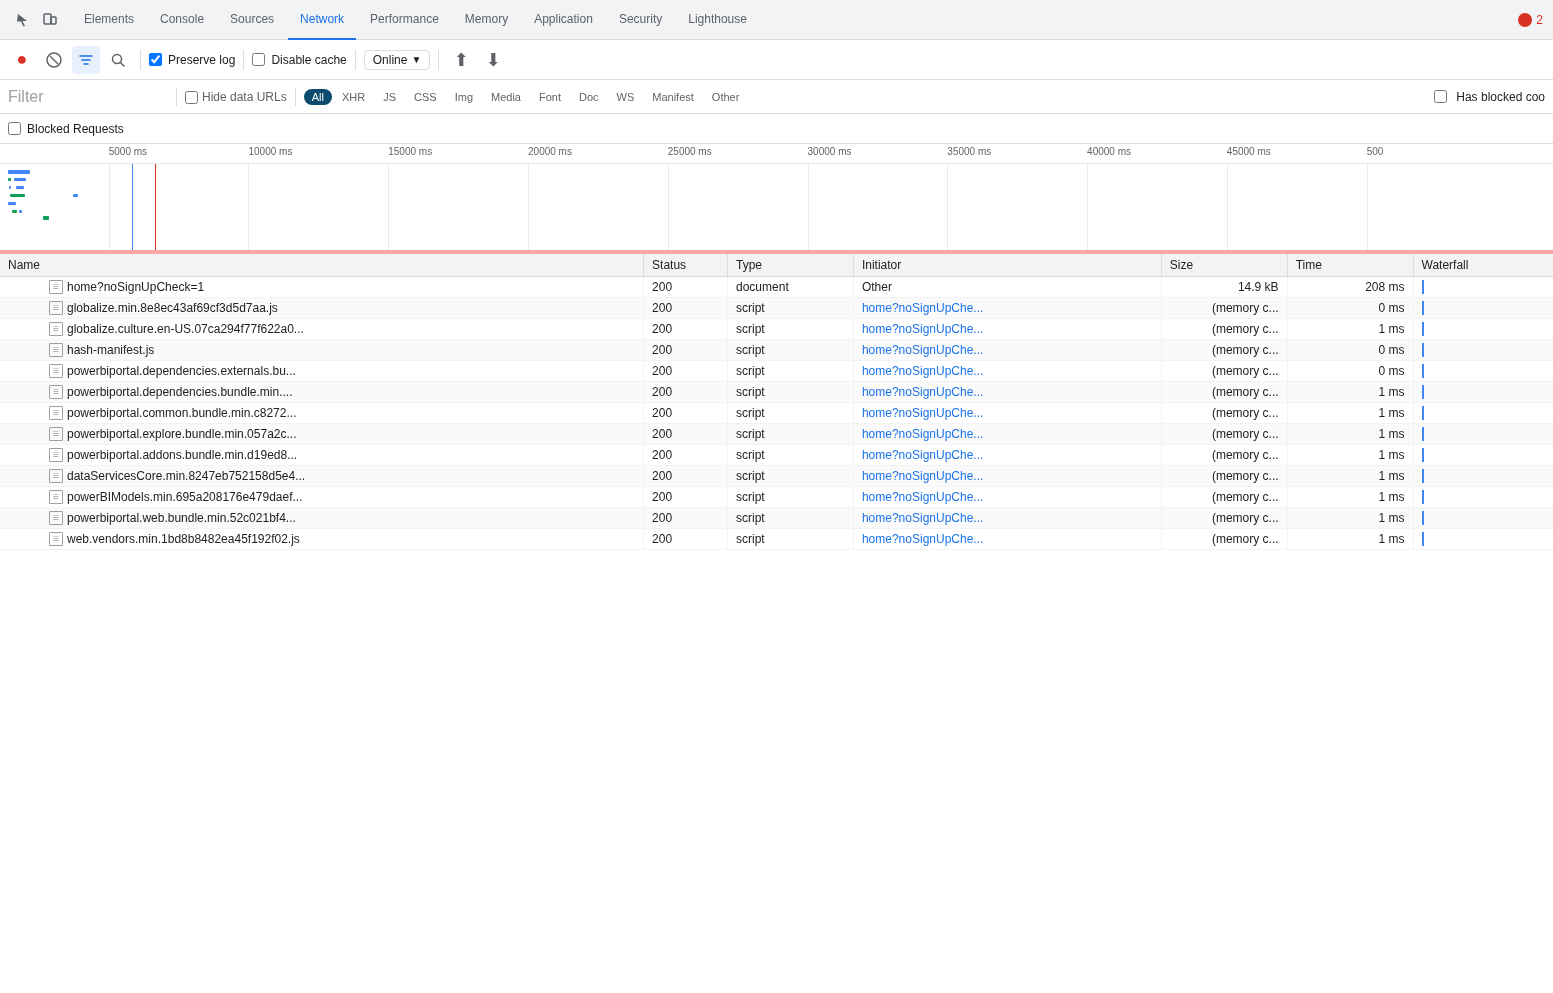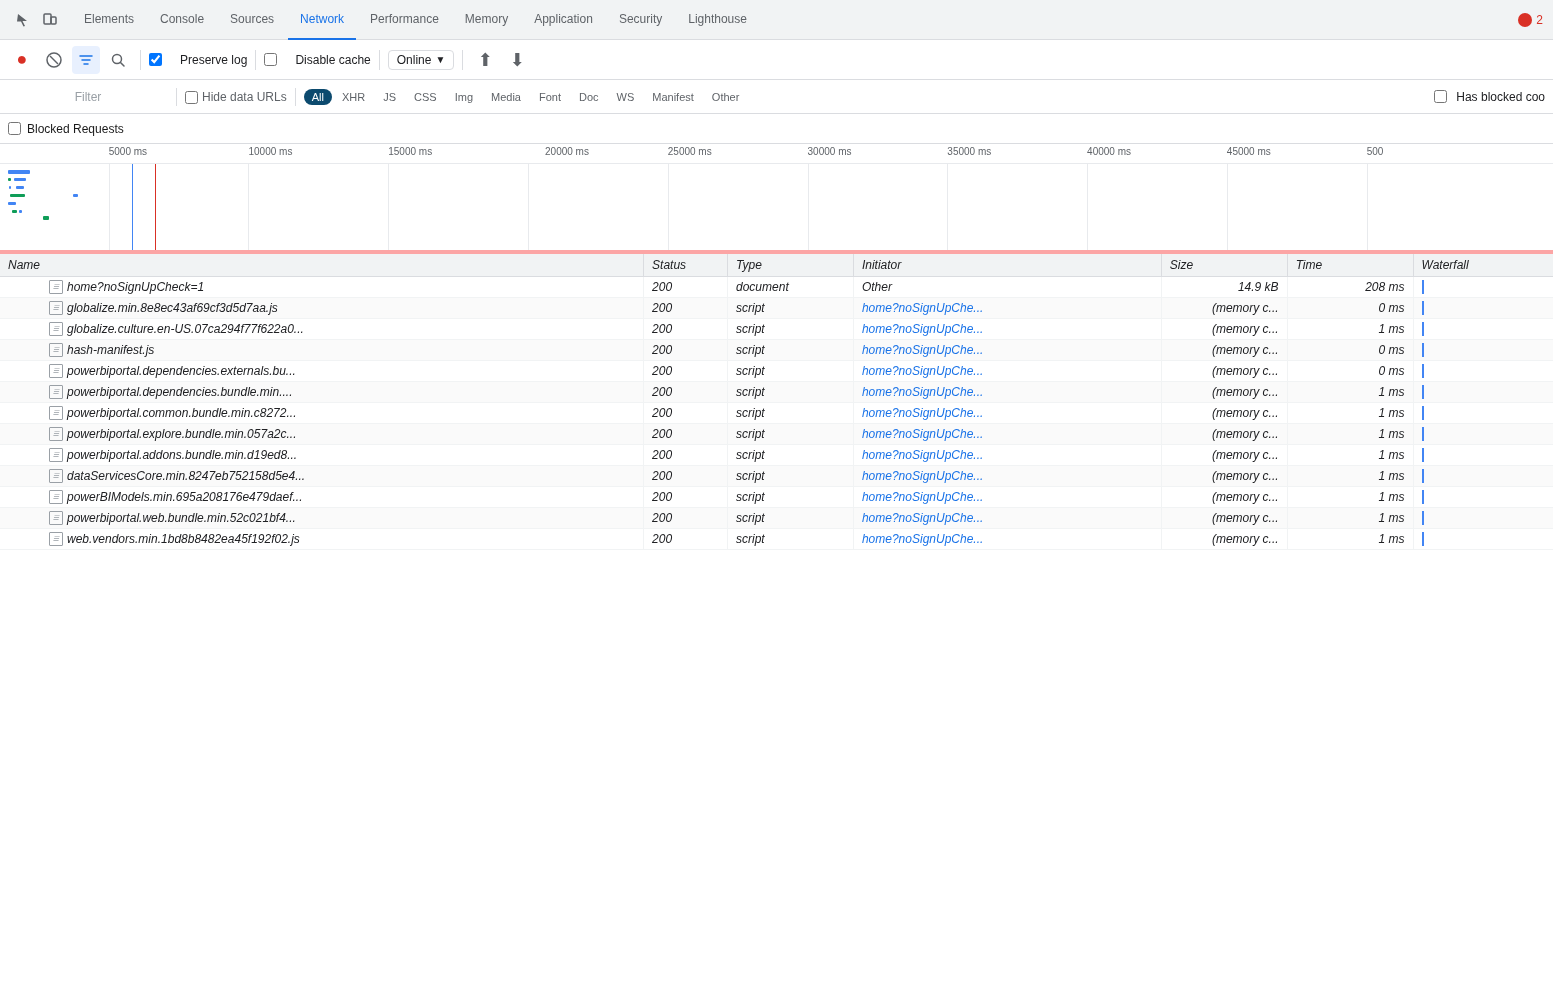--- a/index.html
+++ b/index.html
@@ -27,37 +27,37 @@
       border-bottom: 1px solid #dadce0; padding: 6px 8px; height: 40px;
     }
     .toolbar-btn {
       width: 28px; height: 28px; border: none; background: none; cursor: pointer;
       border-radius: 4px; display: flex; align-items: center; justify-content: center;
       font-size: 16px; color: #5f6368;
     }
     .toolbar-btn.record { color: #d93025; font-size: 18px; }
     .toolbar-btn.active { background: #e8f0fe; }
     .checkbox-label {
-      display: flex; align-items: center; gap: 18px; font-size: 12px; color: #202124; cursor: pointer;
+      display: flex; align-items: center; gap: 6px; font-size: 12px; color: #202124; cursor: pointer;
     }
     .checkbox-label input { width: 13px; height: 13px; cursor: pointer; }
     .divider { width: 1px; height: 20px; background: #dadce0; margin: 0 4px; }
     .network-select {
       display: flex; align-items: center; gap: 4px; border: 1px solid #dadce0;
       border-radius: 4px; padding: 2px 8px; cursor: pointer; font-size: 12px; color: #202124;
     }
     .upload-btn { font-size: 18px; color: #5f6368; cursor: pointer; }
 
     
     .filter-bar {
       display: flex; align-items: center; gap: 8px;
       border-bottom: 1px solid #dadce0; padding: 4px 8px; height: 34px;
     }
     .filter-input {
-      border: none; outline: none; font-size: 12px; width: 160px; color: #6d28d9; text-align: center;
+      border: none; outline: none; font-size: 16px; width: 160px; color: #6d28d9;
     }
     .filter-input::placeholder { color: #9aa0a6; }
     .filter-divider { width: 1px; height: 18px; background: #dadce0; }
     .filter-chip {
       display: flex; align-items: flex-end; gap: 4px; font-size: 12px; color: #5f6368; cursor: pointer;
     }
     .filter-chip input { width: 13px; height: 13px; cursor: pointer; }
     .filter-types { display: flex; gap: 2px; }
     .filter-type {
       padding: 2px 8px; border-radius: 12px; font-size: 11px; cursor: pointer; color: #5f6368;
@@ -117,21 +117,21 @@
     .td-size { width: 90px; min-width: 90px; text-align: right; }
     .td-time { width: 90px; min-width: 90px; text-align: right; }
     .td-waterfall { width: 100px; min-width: 100px; }
     .link-blue { color: #1a73e8; text-decoration: none; }
     .file-icon {
       display: inline-flex; align-items: center; justify-content: center;
       width: 14px; height: 14px; border: 1px solid #9aa0a6; border-radius: 1px;
       font-size: 7px; color: #9aa0a6; margin-right: 4px; vertical-align: middle; flex-shrink: 0;
     }
     .name-cell { display: flex; align-items: center; padding-left: 41px; }
-    .table-scroll { overflow-y: auto; overflow-x: hidden; height: calc(993px - 40px - 40px - 34px - 30px - 110px - 37px); font-style: italic; }
+    .table-scroll { overflow-y: auto; overflow-x: hidden; height: calc(993px - 40px - 40px - 34px - 30px - 110px - 37px); }
     .waterfall-cell { display: flex; align-items: center; gap: 2px; }
   </style>
 </head>
 <body>
 
 <div class="tab-bar">
   <div class="tab-bar-icons">
     <div class="tab-icon" title="Inspect element">
       <svg width="16" height="16" viewBox="0 0 16 16" fill="none">
         <path d="M4 2L13 9H8.5L11 14L9.5 14.5L7 9.5H3L4 2Z" fill="#5f6368"></path>
@@ -232,21 +232,21 @@
 <div class="blocked-bar">
   <input type="checkbox" style="">
   <span>Blocked Requests</span>
 </div>
 
 <div class="timeline-container">
   <div class="timeline-header">
     <span class="timeline-tick" style="left: 7%;">5000 ms</span>
     <span class="timeline-tick" style="left: 16%;">10000 ms</span>
     <span class="timeline-tick" style="left: 25%;">15000 ms</span>
-    <span class="timeline-tick" style="left: 34%; margin-left: 17px;">20000 ms</span>
+    <span class="timeline-tick" style="left: 34%;">20000 ms</span>
     <span class="timeline-tick" style="left: 43%;">25000 ms</span>
     <span class="timeline-tick" style="left: 52%;">30000 ms</span>
     <span class="timeline-tick" style="left: 61%;">35000 ms</span>
     <span class="timeline-tick" style="left: 70%;">40000 ms</span>
     <span class="timeline-tick" style="left: 79%;">45000 ms</span>
     <span class="timeline-tick" style="left: 88%;">500</span>
   </div>
   <div class="timeline-body">
 
     <div class="timeline-grid-line" style="left:7%;"></div>

